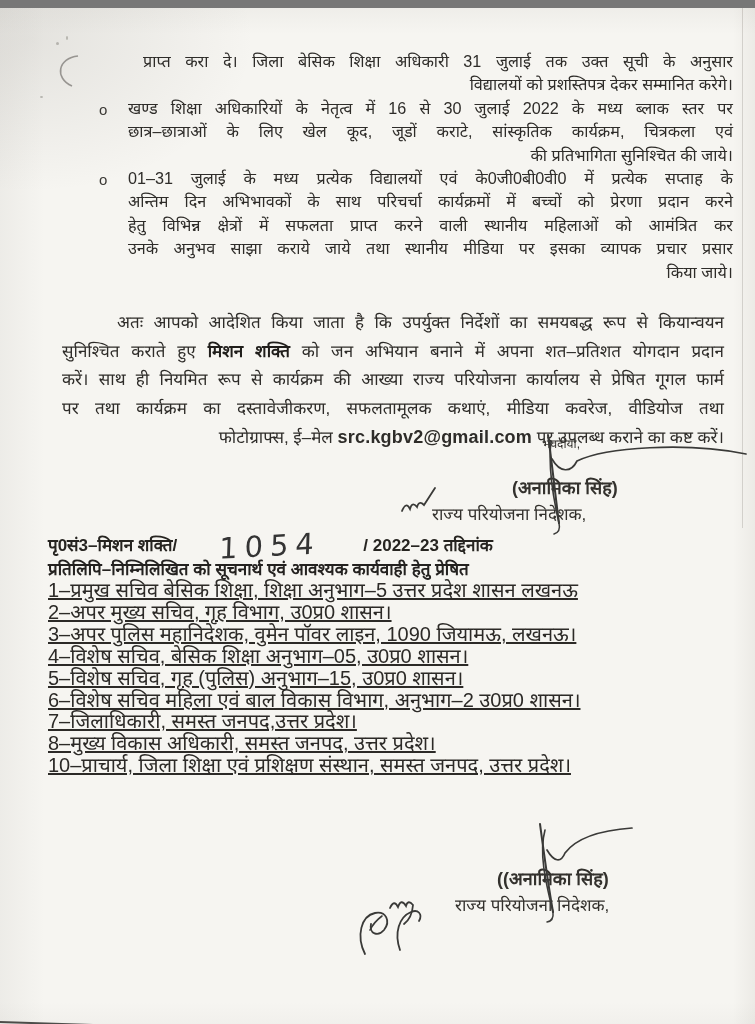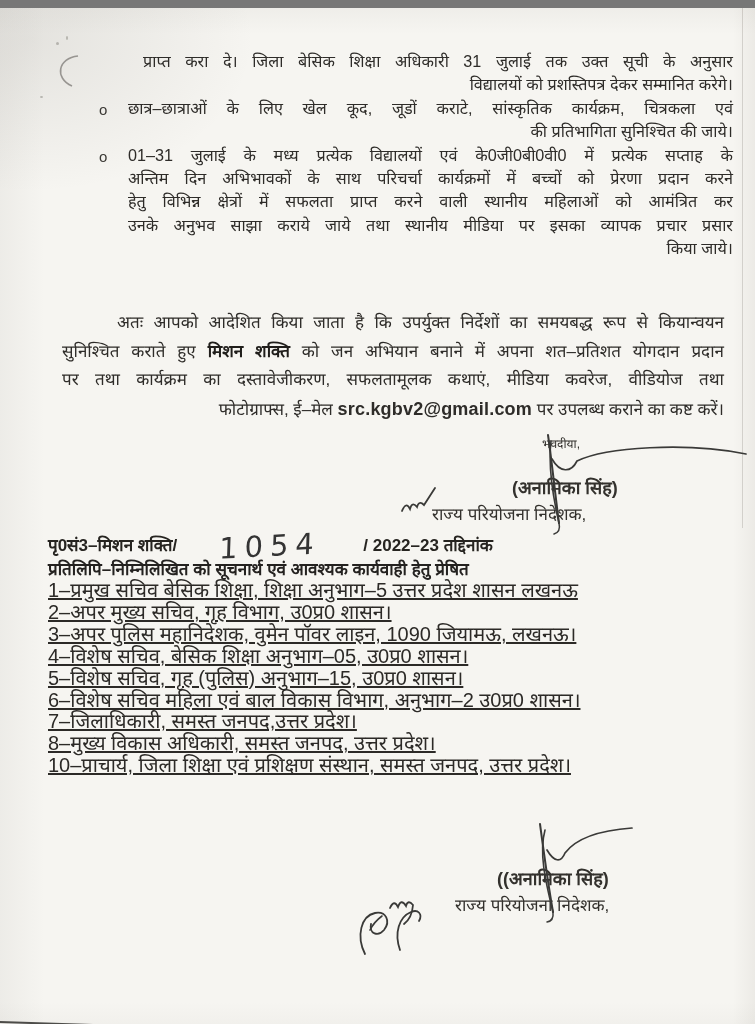--- a/index.html
+++ b/index.html
@@ -54,36 +54,38 @@
   <div class="speck" style="left:40px;top:88px;width:3px;height:2px;"></div>
   <div class="edgeline"></div>
 
   <div class="abs sec1" style="top:42px;left:96px;width:637px;">
     <div class="cont">
       <div class="jl">प्राप्त करा दे। जिला बेसिक शिक्षा अधिकारी 31 जुलाई तक उक्त सूची के अनुसार</div>
       <div class="ll">विद्यालयों को प्रशस्तिपत्र देकर सम्मानित करेगे।</div>
     </div>
     <div class="bitem">
       <span class="bmark">o</span>
+      <div class="jl">खण्ड शिक्षा अधिकारियों के नेतृत्व में 16 से 30 जुलाई 2022 के मध्य ब्लाक स्तर पर</div>
       <div class="jl">छात्र–छात्राओं के लिए खेल कूद, जूडों कराटे, सांस्कृतिक कार्यक्रम, चित्रकला एवं</div>
       <div class="ll">की प्रतिभागिता सुनिश्चित की जाये।</div>
     </div>
     <div class="bitem">
       <span class="bmark">o</span>
       <div class="jl">01–31 जुलाई के मध्य प्रत्येक विद्यालयों एवं के0जी0बी0वी0 में प्रत्येक सप्ताह के</div>
       <div class="jl">अन्तिम दिन अभिभावकों के साथ  परिचर्चा कार्यक्रमों में बच्चों को प्रेरणा प्रदान करने</div>
       <div class="jl">हेतु विभिन्न क्षेत्रों में सफलता प्राप्त करने वाली स्थानीय महिलाओं को आमंत्रित कर</div>
       <div class="jl">उनके अनुभव साझा कराये जाये तथा स्थानीय मीडिया पर इसका व्यापक प्रचार प्रसार</div>
       <div class="ll">किया जाये।</div>
     </div>
   </div>
 
   <div class="abs para2" style="top:301px;left:62px;">
     <div class="jl indent">अतः आपको आदेशित किया जाता है कि उपर्युक्त निर्देशों का समयबद्ध रूप से कियान्वयन</div>
     <div class="jl"><span>सुनिश्चित कराते हुए </span><span class="bold">मिशन शक्ति</span><span> को जन अभियान बनाने में अपना शत–प्रतिशत योगदान प्रदान</span></div>
+    <div class="jl">करें। साथ ही नियमित रूप से कार्यक्रम की आख्या राज्य परियोजना कार्यालय से प्रेषित गूगल फार्म</div>
     <div class="jl">पर तथा कार्यक्रम का दस्तावेजीकरण, सफलतामूलक कथाएं, मीडिया कवरेज, वीडियोज तथा</div>
     <div class="ll"><span>फोटोग्राफ्स, ई–मेल </span><span class="email">src.kgbv2@gmail.com</span><span> पर उपलब्ध कराने का कष्ट करें।</span></div>
   </div>
 
   <div class="abs sig-text" style="left:542px;top:427px;font-size:12px;">भवदीया,</div>
   <div class="abs sig-text" style="left:512px;top:467px;font-size:18px;font-weight:bold;">(अनामिका सिंह)</div>
   <div class="abs sig-text" style="left:432px;top:494px;font-size:17px;">राज्य परियोजना निदेशक,</div>
   <svg width="367" height="117" style="left:388px;top:413px;">
     <g fill="none" stroke="#3a3a38" stroke-width="2" stroke-linecap="round">
       <path d="M160 14 C164 42 167 72 171 102"></path>

